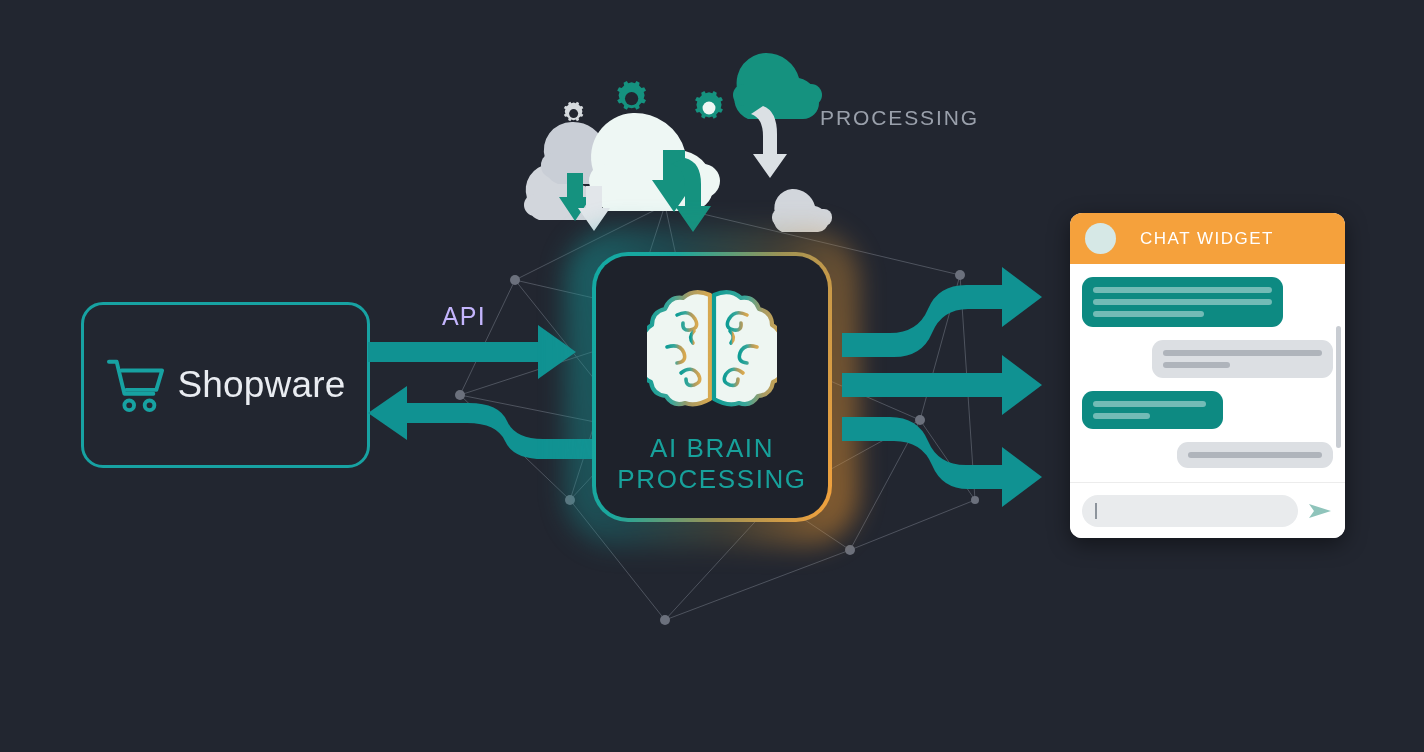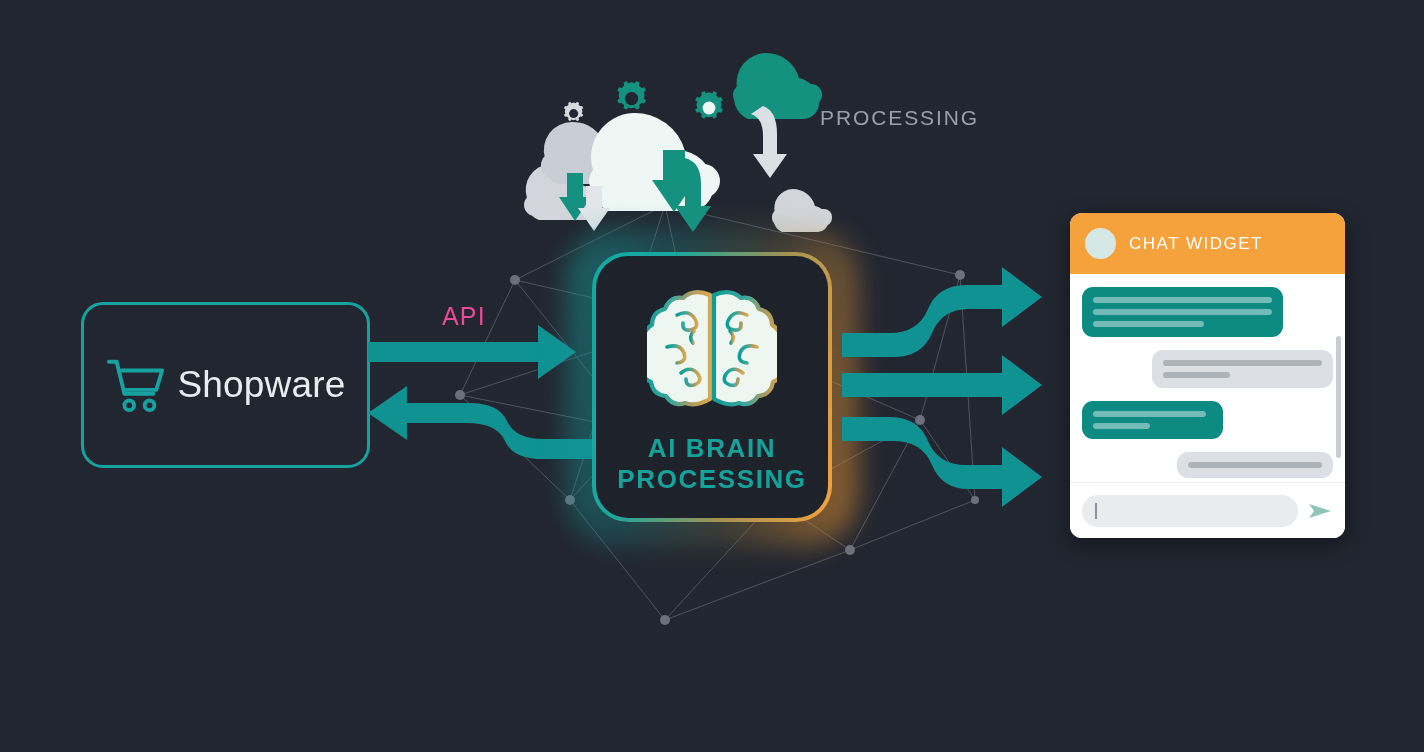--- a/index.html
+++ b/index.html
@@ -49,21 +49,21 @@
     letter-spacing: .2px;
     font-weight: 400;
     white-space: nowrap;
   }
 
   
   .api-label {
     position: absolute;
     left: 442px; top: 302px;
     font-size: 25px;
-    color: #ec4899;
+    color: #c4b5fd;
     letter-spacing: 1.2px;
   }
 
   
   .arrows-left  { position: absolute; left: 368px; top: 325px;  width: 230px; height: 180px; }
   .arrows-right { position: absolute; left: 842px; top: 255px;  width: 220px; height: 265px; }
 
   
   .chip-glow {
     position: absolute;
@@ -96,21 +96,20 @@
   }
   .brain-icon { width: 130px; height: 122px; margin-top: 6px; }
   .chip-title {
     margin-top: 26px;
     text-align: center;
     font-size: 26px;
     line-height: 1.18;
     letter-spacing: 1.6px;
     color: #17a19b;
     text-transform: uppercase;
-    font-weight: bold;
   }
 
   
   .cloud-layer {
     position: absolute;
     left: 505px; top: 28px;
     width: 370px; height: 205px;
   }
   .cloud-caption {
     position: absolute;
@@ -128,25 +127,25 @@
     left: 1070px; top: 213px;
     width: 275px; height: 325px;
     background: #ffffff;
     border-radius: 12px;
     overflow: hidden;
     display: flex;
     flex-direction: column;
     box-shadow: 0 6px 22px rgba(0,0,0,.45);
   }
   .chat-header {
-    height: 61px;
+    height: 51px;
     background: #f5a13c;
     display: flex;
     align-items: center;
-    gap: 13px;
+    gap: 24px;
     padding: 0 15px;
     flex: none;
   }
   .chat-avatar {
     width: 31px; height: 31px;
     border-radius: 50%;
     background: #d6e8e6;
     flex: none;
   }
   .chat-title {

